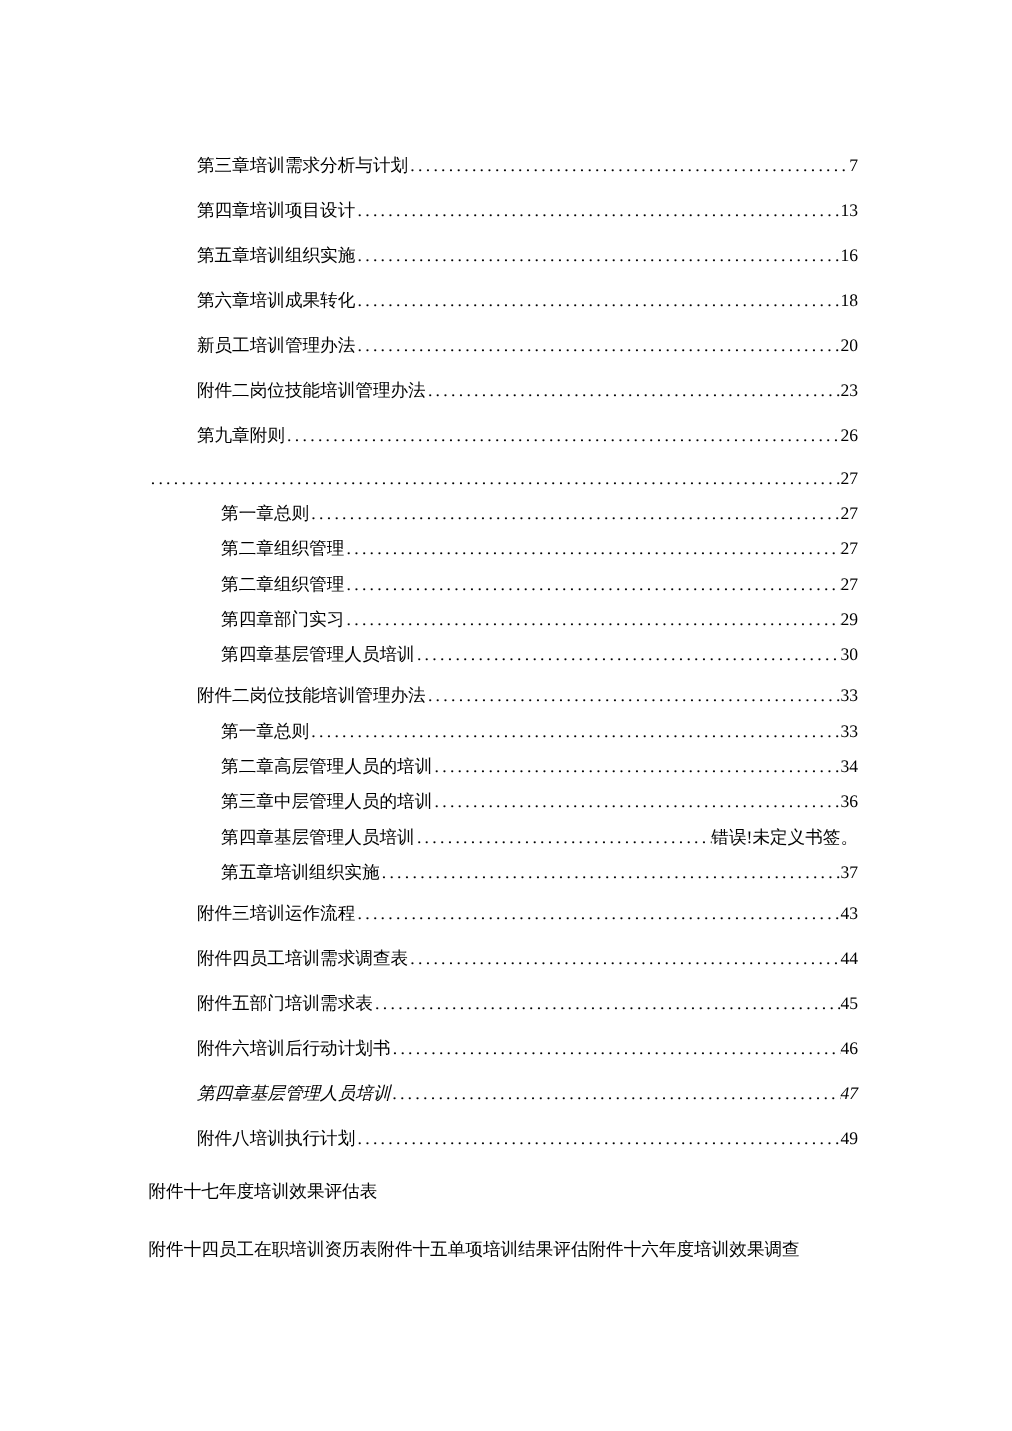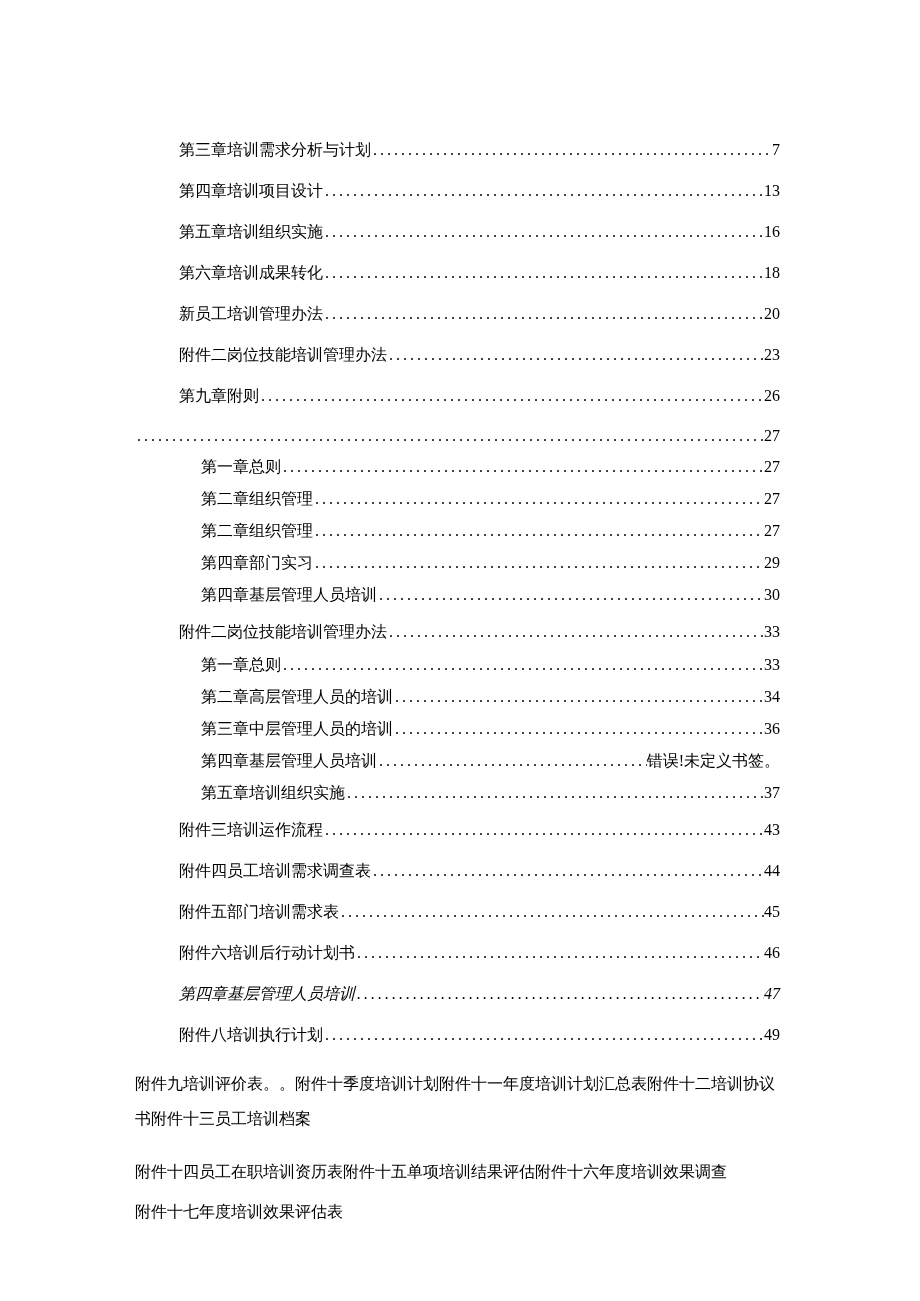--- a/index.html
+++ b/index.html
@@ -182,17 +182,16 @@
     <span class="toc-label">第四章基层管理人员培训</span>
     <span class="toc-dots">...............................................................................................................</span>
     <span class="toc-page">47</span>
   </div>
   <div class="toc-line">
     <span class="toc-label">附件八培训执行计划</span>
     <span class="toc-dots">...............................................................................................................</span>
     <span class="toc-page">49</span>
   </div>
 
-  <div class="toc-para">附件九培训评价表。。附件十季度培训计划附件十一年度培训计划汇总表附件十二培训协议书附件十三员工培训档案</div>
+  <div class="toc-para">附件十七年度培训效果评估表</div>
   <div class="toc-para" style="margin-bottom:4px;">附件十四员工在职培训资历表附件十五单项培训结果评估附件十六年度培训效果调查</div>
-  <div class="toc-para">附件十七年度培训效果评估表</div>
 
 </div>
 
 </body></html>

